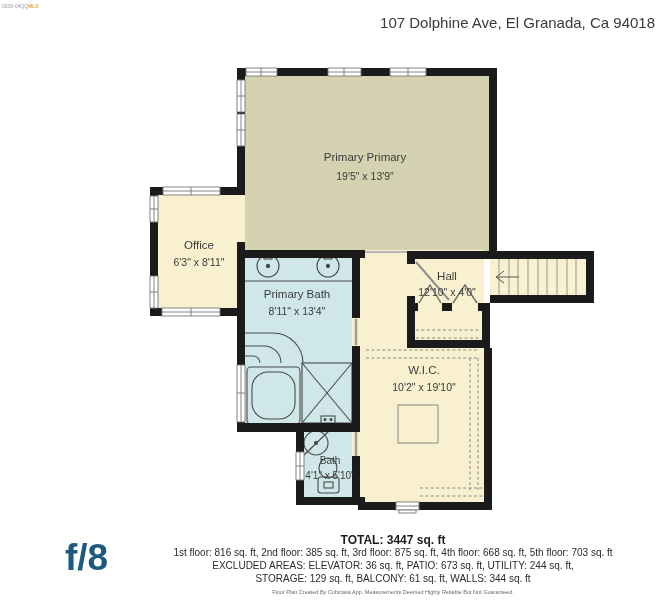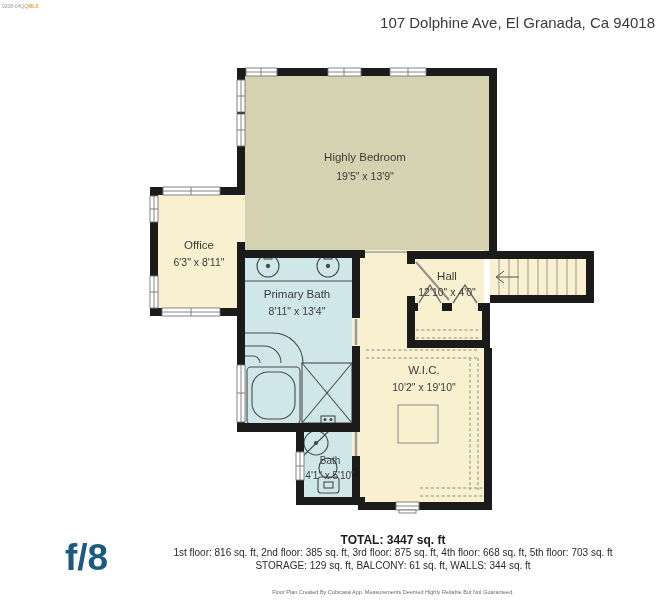--- a/index.html
+++ b/index.html
@@ -200,39 +200,40 @@
     <line x1="356" y1="432" x2="356" y2="456" stroke="#9a9a9a" stroke-width="2.5"></line>
   </g>
 </svg>
 
 <div id="watermark" class="abs">
   <span>0208-04QQ</span><span class="mls">MLS</span>
 </div>
 
 <div id="address" class="abs">107 Dolphine Ave, El Granada, Ca 94018</div>
 
-<div class="abs center-x room-name" style="left:365px;top:151px;">Highly Bedroom</div>
+<div class="abs center-x room-name" style="left:365px;top:151px;">Primary Primary</div>
 <div class="abs center-x room-dims" style="left:365px;top:170px;">19'5" x 13'9"</div>
 
 <div class="abs center-x room-name" style="left:199px;top:239px;">Office</div>
 <div class="abs center-x room-dims" style="left:199px;top:256px;">6'3" x 8'11"</div>
 
 <div class="abs center-x room-name" style="left:297px;top:288px;">Primary Bath</div>
 <div class="abs center-x room-dims" style="left:297px;top:305px;">8'11" x 13'4"</div>
 
 <div class="abs center-x room-name" style="left:447px;top:270px;">Hall</div>
 <div class="abs center-x room-dims" style="left:447px;top:286px;">12'10" x 4'0"</div>
 
 <div class="abs center-x room-name" style="left:424px;top:364px;">W.I.C.</div>
 <div class="abs center-x room-dims" style="left:424px;top:381px;">10'2" x 19'10"</div>
 
 <div class="abs center-x room-name" style="left:330px;top:455px;font-size:10px;">Bath</div>
 <div class="abs center-x room-dims" style="left:330px;top:470px;font-size:10px;">4'1" x 5'10"</div>
 
 <div id="footer" class="abs">
   <div class="total">TOTAL: 3447 sq. ft</div>
   <div class="line">1st floor: 816 sq. ft, 2nd floor: 385 sq. ft, 3rd floor: 875 sq. ft, 4th floor: 668 sq. ft, 5th floor: 703 sq. ft</div>
+  <div class="line">EXCLUDED AREAS: ELEVATOR: 36 sq. ft, PATIO: 673 sq. ft, UTILITY: 244 sq. ft,</div>
   <div class="line">STORAGE: 129 sq. ft, BALCONY: 61 sq. ft, WALLS: 344 sq. ft</div>
 </div>
 
 <div id="logo" class="abs">f/8</div>
 
 <div id="disclaimer" class="abs">Floor Plan Created By Cubicasa App. Measurements Deemed Highly Reliable But Not Guaranteed.</div>
 
 </body></html>

